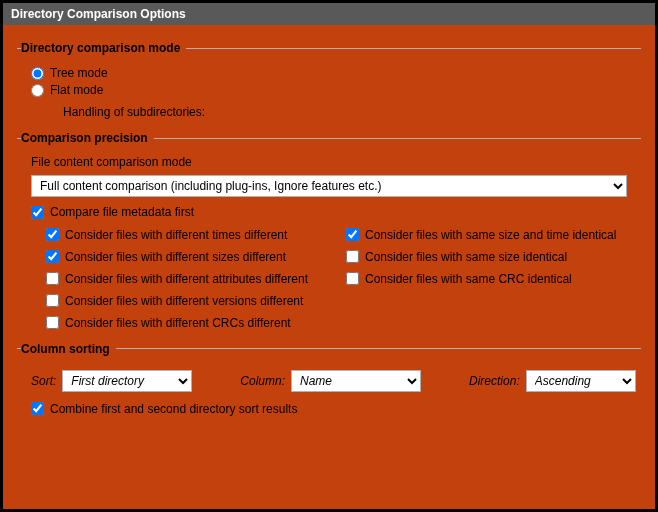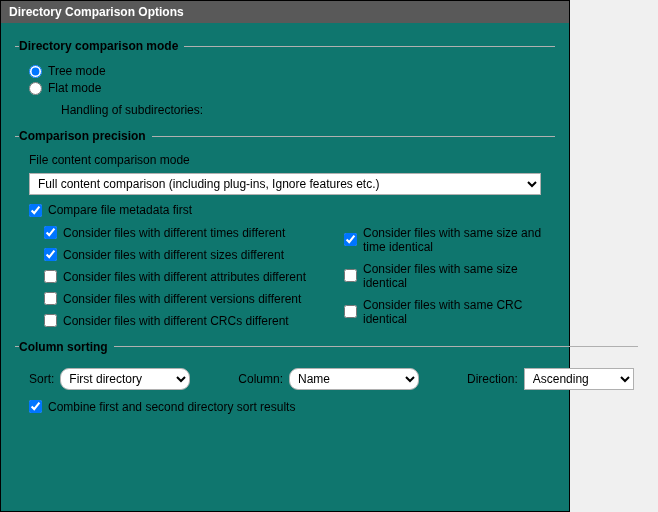--- a/index.html
+++ b/index.html
@@ -6,25 +6,25 @@
     margin: 0;
     padding: 0;
     width: 658px;
     height: 512px;
     font-family: "Segoe UI", Tahoma, sans-serif;
     font-size: 12px;
     background: #f0f0f0;
     color: #000;
   }
   .window {
-    width: 570px;
+    width: 658px;
     height: 512px;
-    background: #0f766e;
+    background: #c2410c;
     box-sizing: border-box;
-    border: 1px solid #000000;
+    border: 3px solid #000000;
   }
   .titlebar {
     background: #595959;
     color: #fff;
     font-weight: bold;
     padding: 4px 8px;
     font-size: 12px;
   }
   .content {
     padding: 8px 14px 14px 14px;
@@ -107,28 +107,29 @@
     padding-left: 10px;
     margin-bottom: 2px;
     margin-top: 2px;
   }
   .sort-row {
     display: flex;
     align-items: center;
     padding-left: 10px;
     margin-top: 6px;
     gap: 6px;
+    font-style: italic;
   }
   .sort-row .seg {
     display: flex;
     align-items: center;
     gap: 6px;
   }
   .sort-row .gap { width: 36px; }
-  select.mid { width: 130px; border-radius: 9px; }
+  select.mid { width: 130px; }
   select.sm  { width: 110px; }
   .combine {
     padding-left: 10px;
     margin-top: 10px;
   }
 </style>
 </head>
 <body>
 
 <div class="window">

